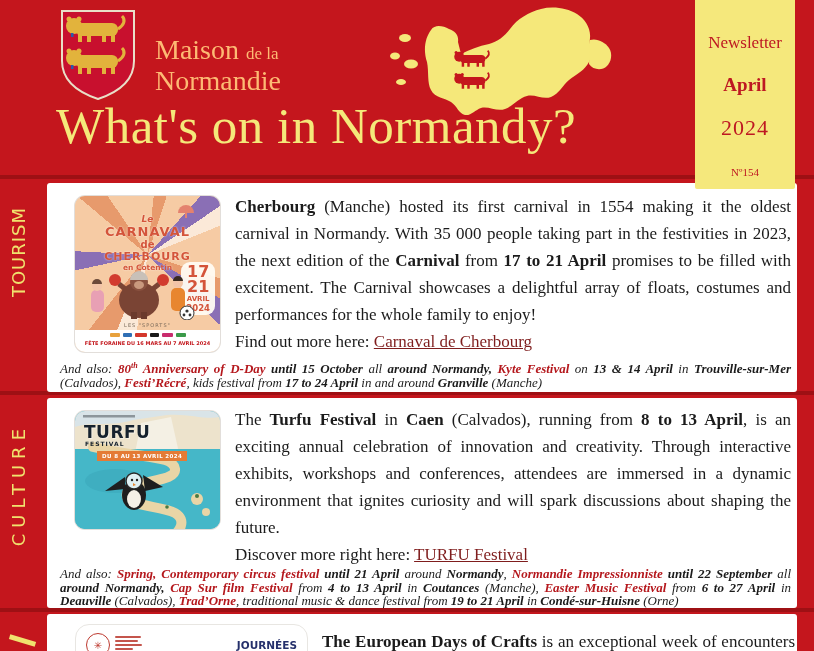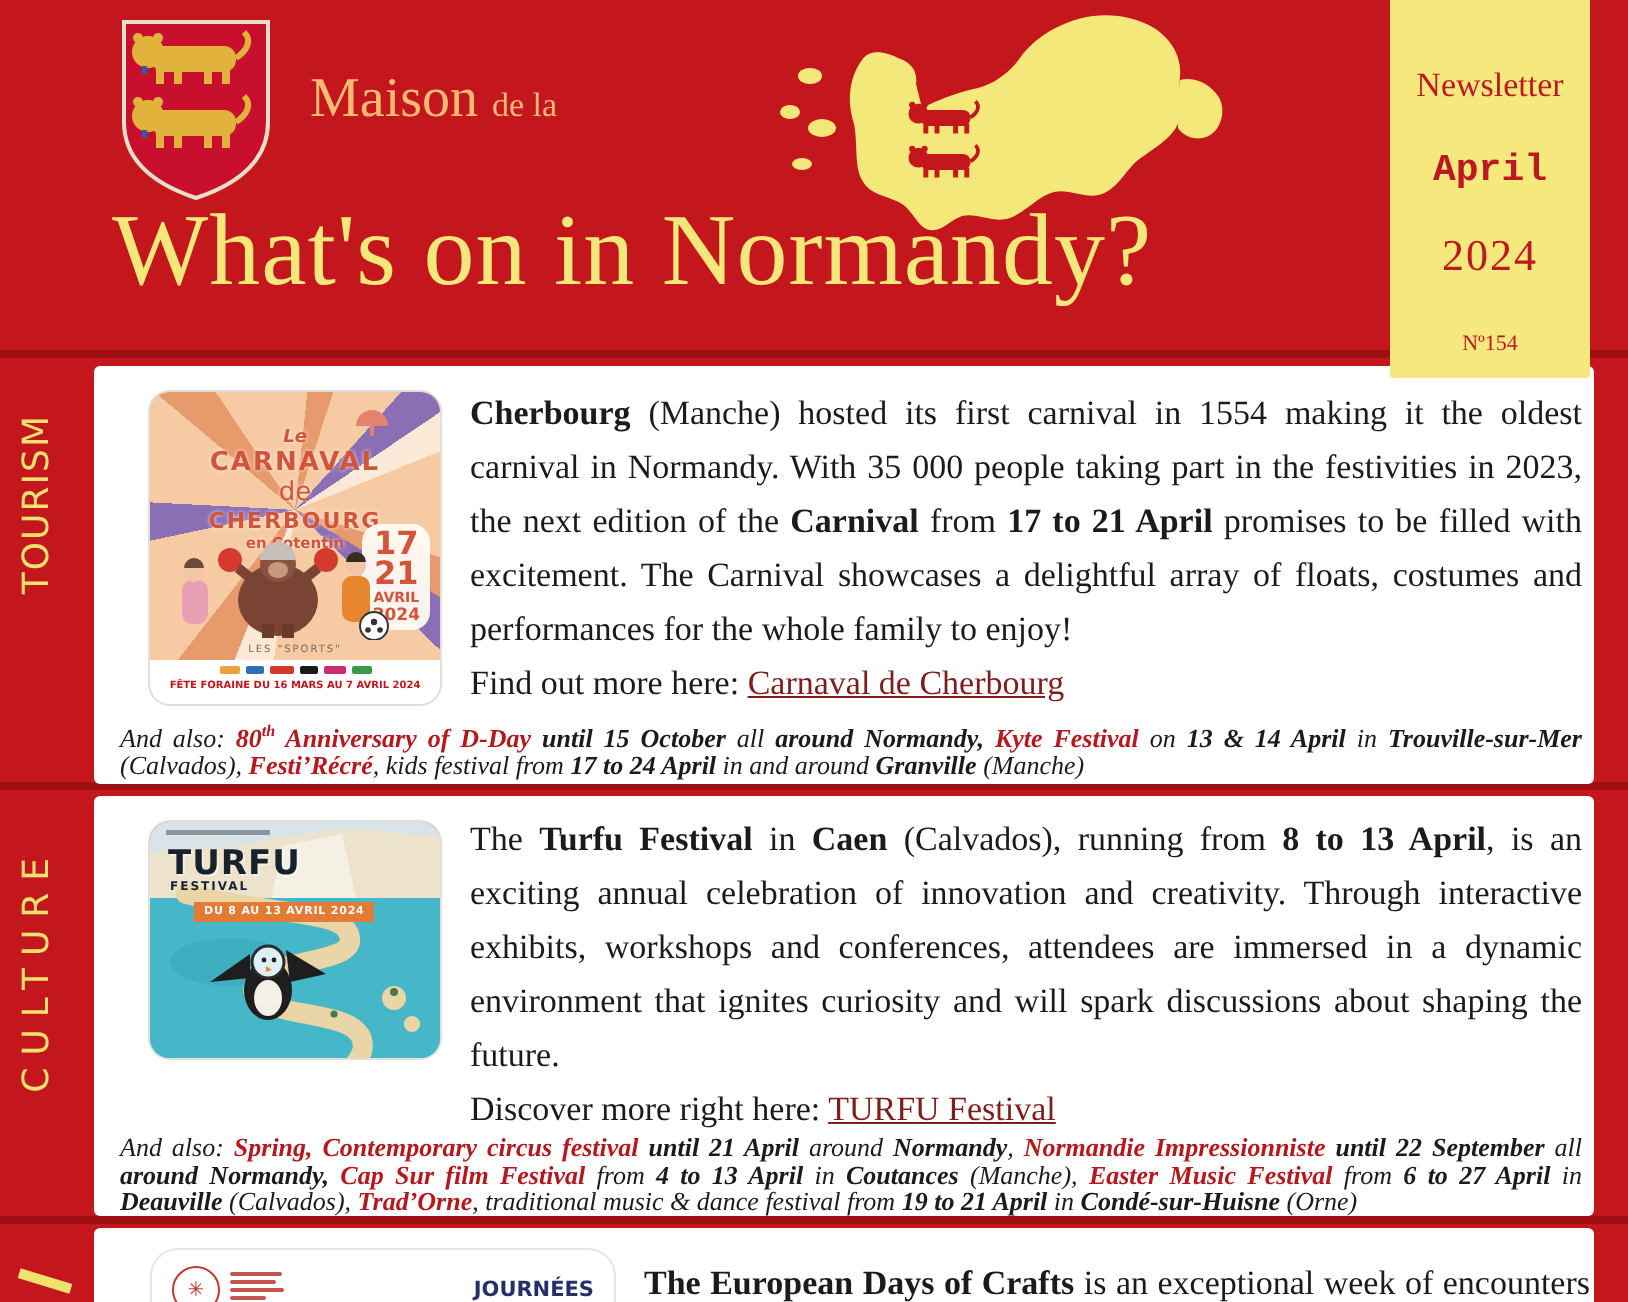--- a/index.html
+++ b/index.html
@@ -15,21 +15,21 @@
   .brand .l1{font-size:28px;}
   .brand .l1 .small{font-size:17px;}
   .brand .l2{font-size:28px;}
   .brand .l3{font-size:21px;}
 
   .map{position:absolute;left:383px;top:2px;width:292px;height:118px;}
 
   .nl-box{position:absolute;left:695px;top:0;width:100px;height:189px;background:#F5E87C;
           text-align:center;color:#BE1822;z-index:5;border-radius:0 0 2px 2px;}
   .nl-label{margin-top:33px;font-size:17px;}
-  .nl-month{margin-top:21px;font-size:19px;font-weight:bold;font-family:Liberation Mono, monospace;}
+  .nl-month{margin-top:21px;font-size:19px;font-weight:bold;}
   .nl-year{margin-top:19px;font-size:22px;letter-spacing:1px;}
   .nl-issue{margin-top:25px;font-size:11px;}
 
   .page-title{position:absolute;left:56px;top:97px;font-size:51px;color:#F5E87A;
               letter-spacing:0.5px;white-space:nowrap;}
 
   
   .side-label{position:absolute;left:8px;writing-mode:vertical-rl;transform:rotate(180deg);
               color:#F0E26E;font-family:"DejaVu Sans",sans-serif;font-size:18px;}
   #side-tourism{top:207px;letter-spacing:1px;}
@@ -66,21 +66,21 @@
       #FBE9D8 66deg 78deg,#F6CBA4 78deg 118deg,#E79A6C 118deg 131deg,#8A6FB5 131deg 144deg,
       #F6CBA4 144deg 198deg,#FBE9D8 198deg 212deg,#E79A6C 212deg 228deg,#F6CBA4 228deg 268deg,
       #8A6FB5 268deg 283deg,#F6CBA4 283deg 320deg,#E79A6C 320deg 336deg,#F6CBA4 336deg 360deg);}
   .p1-logo{position:absolute;left:0;top:18px;width:100%;text-align:center;color:#D4543A;
            font-family:"DejaVu Sans",sans-serif;text-shadow:0 0 2px rgba(255,255,255,.8);}
   .p1-umbrella{position:absolute;right:26px;top:-9px;width:16px;height:8px;
                border-radius:16px 16px 0 0;background:#E4826E;}
   .p1-umbrella:after{content:"";position:absolute;left:7px;top:8px;width:2px;height:5px;background:#E4826E;}
   .p1-le{font-size:9px;font-style:italic;font-weight:bold;}
   .p1-t1{font-size:13px;font-weight:800;letter-spacing:1px;}
-  .p1-de{font-size:13px;font-weight:normal;}
+  .p1-de{font-size:10px;font-weight:bold;}
   .p1-t2{font-size:11px;font-weight:800;letter-spacing:1px;}
   .p1-sub{font-size:7.5px;font-weight:bold;}
   .p1-date{position:absolute;right:5px;top:66px;background:rgba(255,251,243,.95);
            border-radius:9px;padding:2px 5px;text-align:center;color:#D4543A;
            font-family:"DejaVu Sans",sans-serif;}
   .p1-day{font-size:16px;font-weight:800;line-height:15px;}
   .p1-m{font-size:7px;font-weight:800;margin-top:1px;}
   .p1-y{font-size:8.5px;font-weight:800;}
   .p1-chars{position:absolute;left:0;bottom:32px;}
   .p1-tag{position:absolute;left:0;bottom:24px;width:100%;text-align:center;font-size:5px;
@@ -149,20 +149,21 @@
     <circle cx="16" cy="50" r="8"></circle>
       <circle cx="11" cy="43" r="2.5"></circle>
       <circle cx="21" cy="43" r="2.5"></circle>
     <rect x="13" y="57" width="2.5" height="4" fill="#2A5CAA"></rect>
   </g>
 </svg>
 
 <div class="brand">
   <div class="l1"><span>Maison</span>
     <span class="small">de la</span></div>
+  <div class="l2">Normandie</div>
 </div>
 
 <svg class="map" viewBox="0 0 292 118">
   <g fill="#F5E87A">
     <ellipse cx="22" cy="36" rx="6" ry="4"></ellipse>
     <ellipse cx="12" cy="54" rx="5" ry="3.5"></ellipse>
     <ellipse cx="28" cy="62" rx="7" ry="4.5"></ellipse>
     <ellipse cx="18" cy="80" rx="5" ry="3"></ellipse>
     <path d="M44,60 C40,48 42,36 48,28 C52,22 60,24 66,27 C72,29 76,33 75,40
              L78,52 C86,48 96,44 106,42 C114,40 122,34 127,27 C134,17 146,10 158,7

